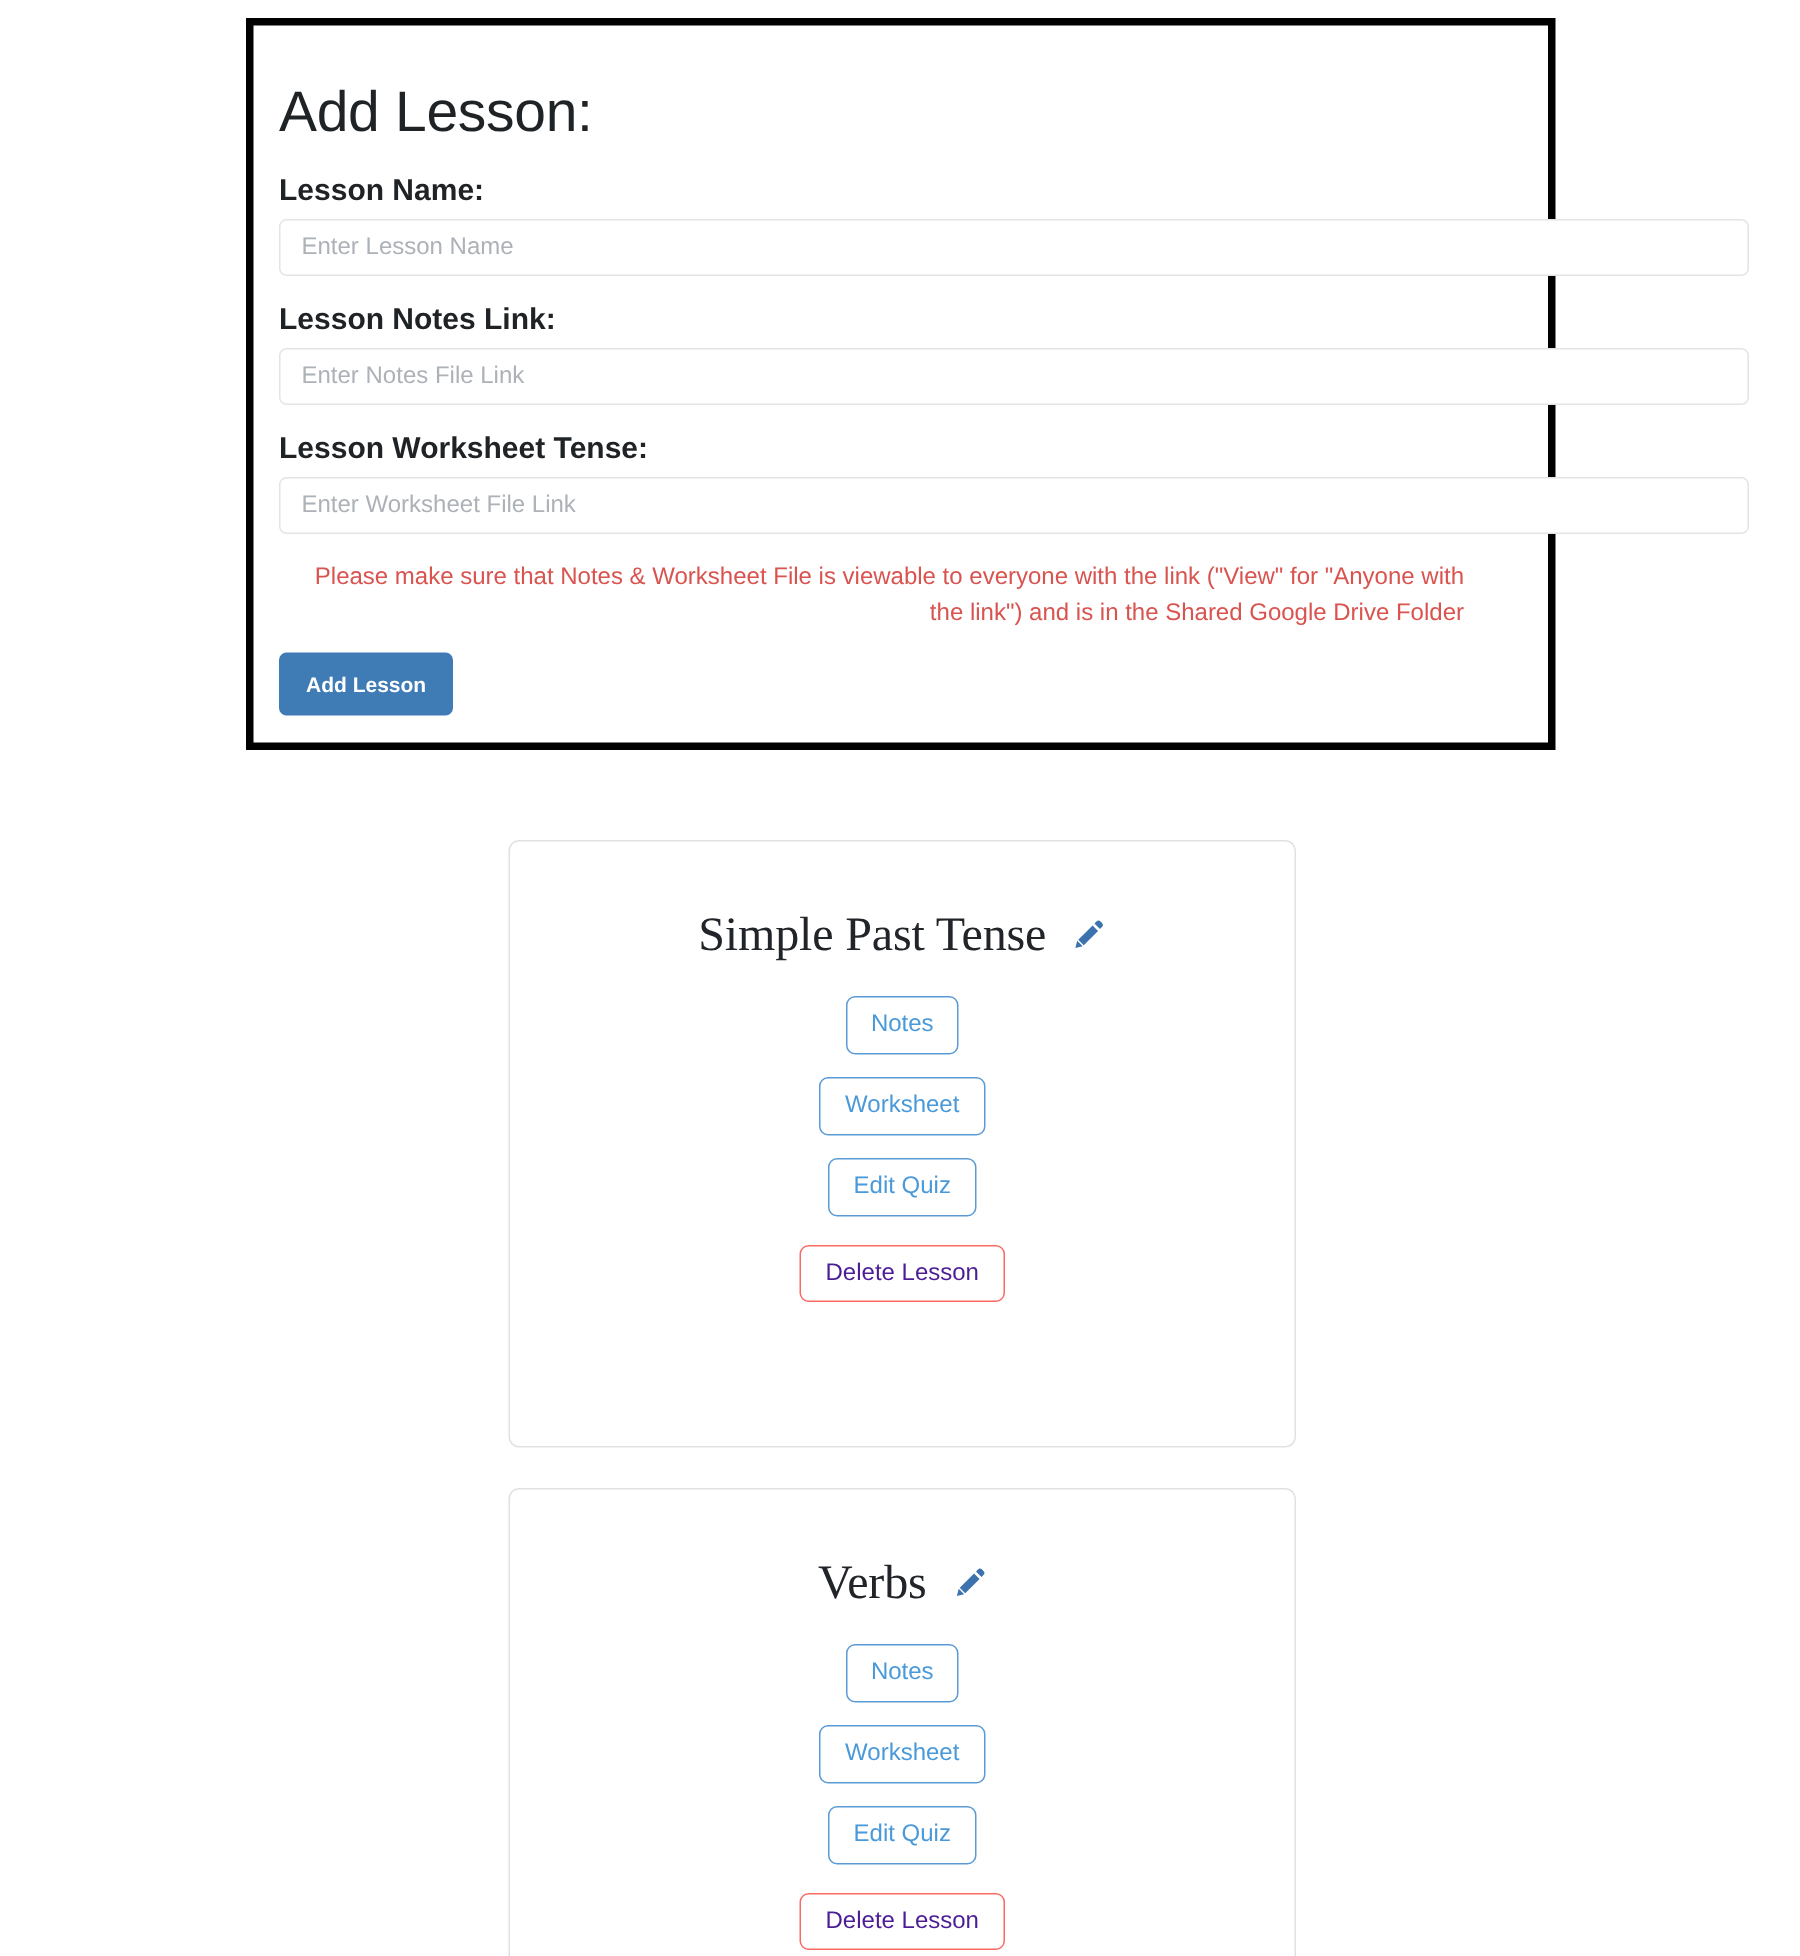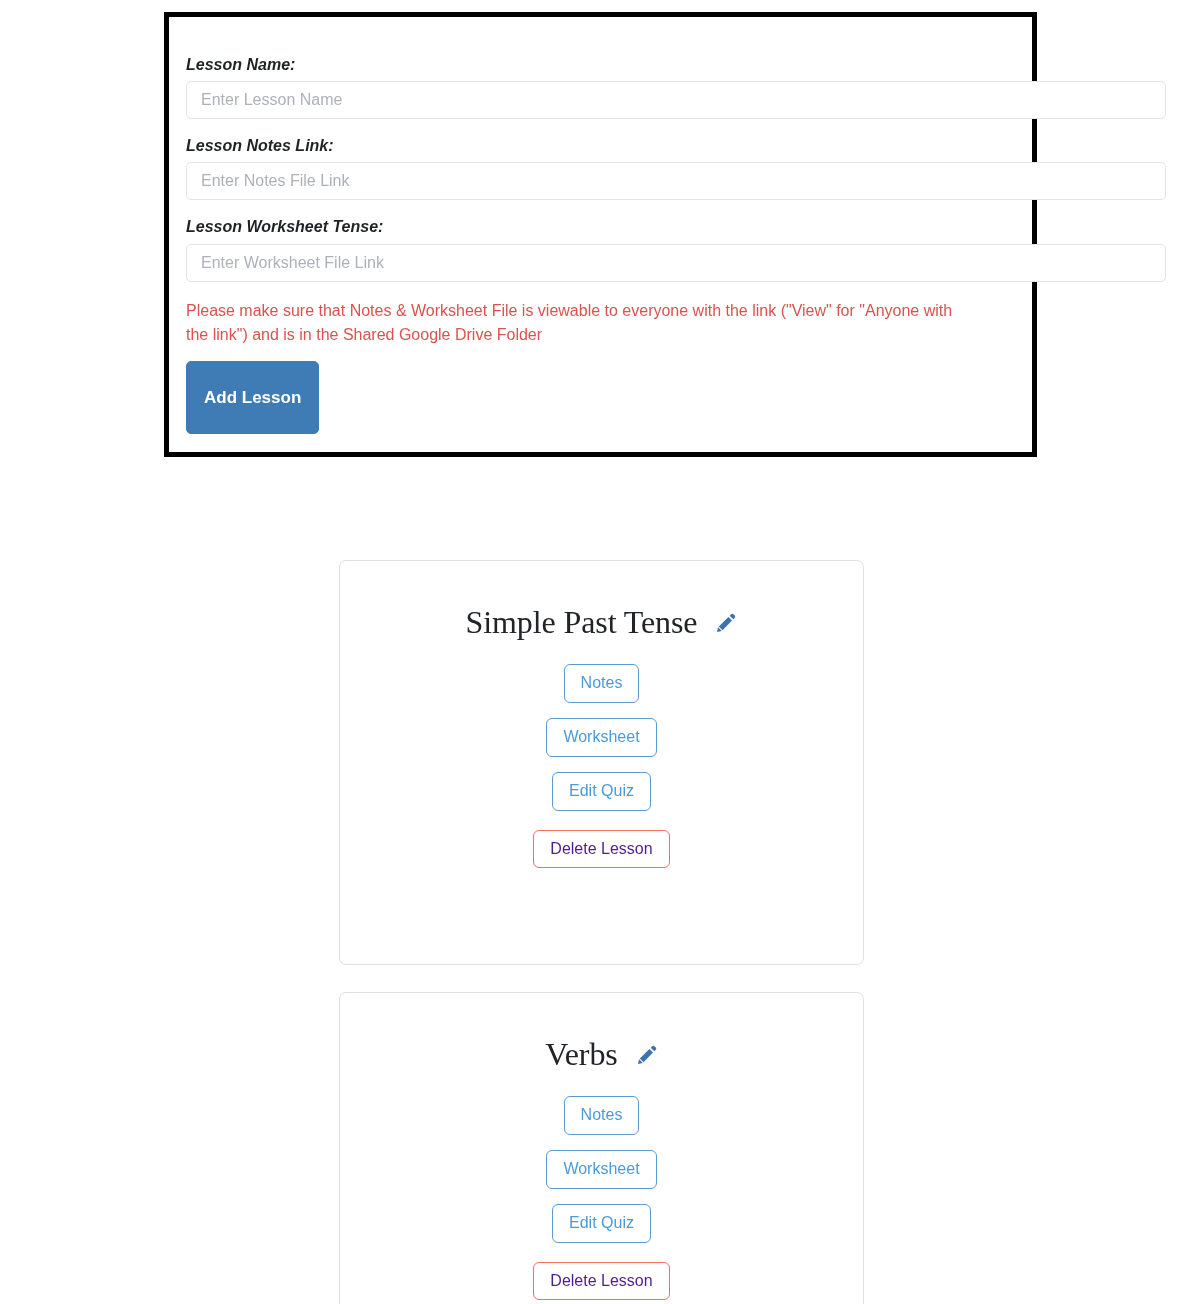--- a/index.html
+++ b/index.html
@@ -29,26 +29,25 @@
   }
   .panel-title {
     font-size: 38px;
     font-weight: 300;
     line-height: 1.1;
     color: #1f2326;
     margin: 0 0 18px 0;
     letter-spacing: -0.2px;
   }
   .field-label {
-    font-size: 16px;
+    font-size: 20px;
     font-weight: 700;
     color: #1f2326;
     margin: 0 0 7px 0;
     line-height: 1.2;
-    font-style: italic;
   }
   .text-input {
     display: block;
     width: 980px;
     height: 38px;
     box-sizing: border-box;
     border: 1px solid #e3e4e6;
     border-radius: 5px;
     padding: 6px 14px;
     font-size: 16px;
@@ -61,31 +60,32 @@
   .text-input::placeholder {
     color: #adb2b8;
     opacity: 1;
   }
   .warning-text {
     font-size: 16px;
     line-height: 1.5;
     color: #d9534f;
     margin: 0 0 14px 0;
     max-width: 790px;
+    text-align: right;
   }
   .btn-primary {
     display: inline-block;
     background: #3f7cb5;
     color: #ffffff;
     border: 1px solid #3f7cb5;
     border-radius: 5px;
-    font-size: 17px;
+    font-size: 14px;
     font-weight: 700;
     font-family: "Liberation Sans", sans-serif;
-    padding: 26px 17px;
+    padding: 12px 17px;
     cursor: pointer;
     line-height: 1.15;
   }
 
   
   .lesson-card {
     position: absolute;
     left: 339px;
     width: 525px;
     box-sizing: border-box;
@@ -141,20 +141,21 @@
     color: #4c1d95;
     border: 1.5px solid #fa6b64;
   }
   .btn-row.delete-row { margin-top: 19px; margin-bottom: 0; }
 </style>
 </head>
 <body>
 
 <section class="add-panel">
 
+  <h1 class="panel-title">Add Lesson:</h1>
 
   <div>
     <div class="field-label">Lesson Name:</div>
     <input class="text-input" type="text" placeholder="Enter Lesson Name" style="">
   </div>
 
   <div>
     <div class="field-label">Lesson Notes Link:</div>
     <input class="text-input" type="text" placeholder="Enter Notes File Link" style="">
   </div>

